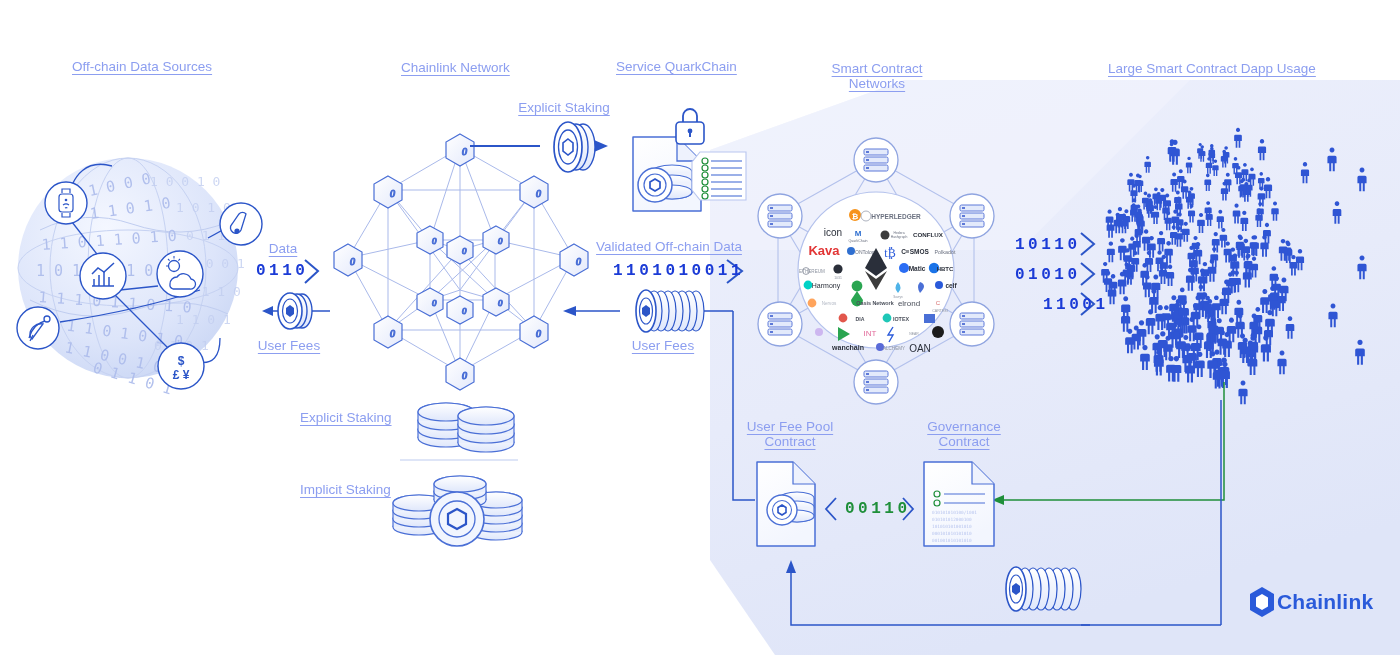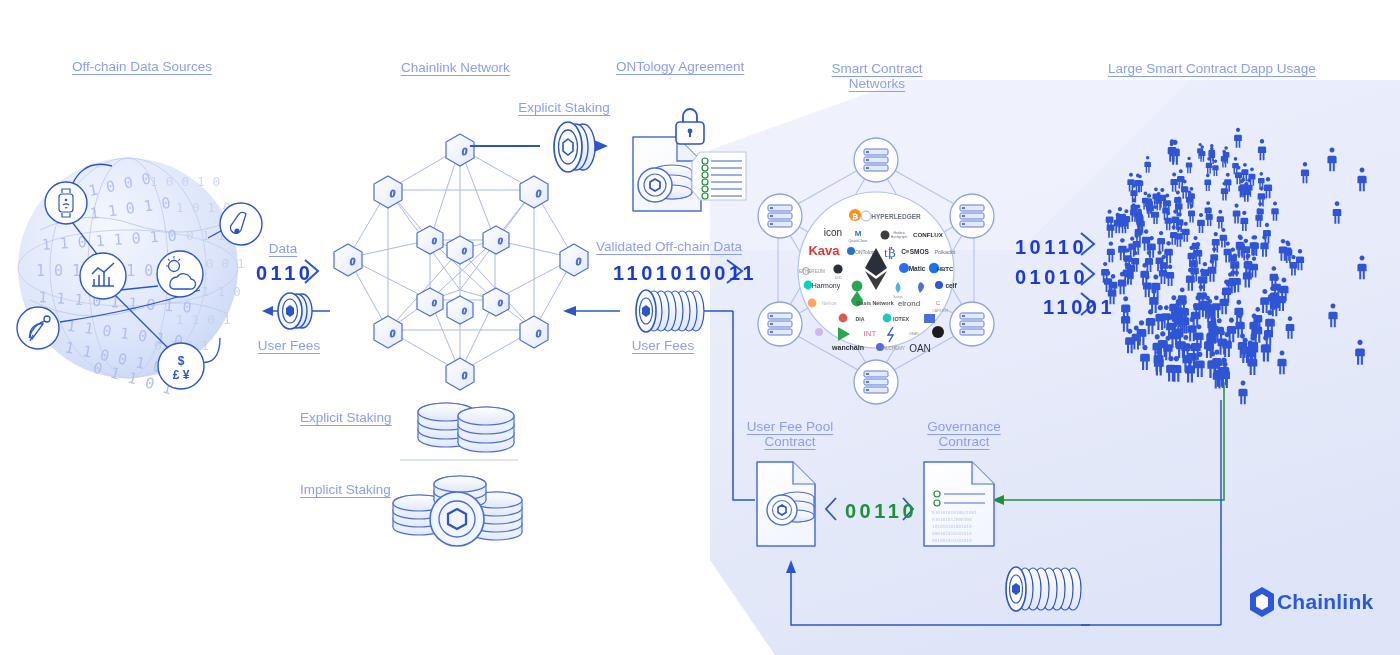--- a/index.html
+++ b/index.html
@@ -5,22 +5,22 @@
   html,body{margin:0;padding:0;background:#ffffff;}
   body{width:1400px;height:655px;position:relative;overflow:hidden;
        font-family:"Liberation Sans","DejaVu Sans",sans-serif;}
   .stage{position:absolute;inset:0;width:1400px;height:655px;}
   .bgpoly{position:absolute;left:0;top:0;width:1400px;height:655px;z-index:0;}
   .layer{position:absolute;left:0;top:0;width:1400px;height:655px;z-index:2;}
   .lbl{position:absolute;z-index:5;color:#8c9ef0;font-size:13.5px;
        text-decoration:underline;text-underline-offset:3px;
        text-decoration-thickness:1px;white-space:pre;line-height:15px;}
   .lbl.ctr{text-align:center;transform:translateX(-50%);}
-  .bin{position:absolute;z-index:5;color:#1b3bd6;font-size:20px;
-       font-family:Liberation Sans, sans-serif;
+  .bin{position:absolute;z-index:5;color:#1b3bd6;font-size:16px;
+       font-family:Liberation Mono, monospace;
        letter-spacing:3.5px;white-space:pre;font-weight:700;text-align:right;}
   .bin.green{color:#1f8f3a;}
   .brand{position:absolute;z-index:6;display:flex;align-items:center;}
   .brand-txt{color:#2a5ada;font-size:21px;font-weight:600;letter-spacing:.2px;}
 </style>
 </head>
 <body>
 
 <div class="stage">
 
@@ -819,21 +819,21 @@
         <ellipse cx="1025" cy="589" rx="8" ry="21" fill="url(#coinFace)" stroke="#2b55c8" stroke-width="1.2"></ellipse>
         <ellipse cx="1016" cy="589" rx="10" ry="22" fill="#ffffff" stroke="#2b55c8" stroke-width="1.6"></ellipse>
         <ellipse cx="1016" cy="589" rx="6.5" ry="14" fill="none" stroke="#2b55c8" stroke-width="1.2"></ellipse>
         <polygon points="1016,583 1020,586 1020,592 1016,595 1012,592 1012,586" fill="#2b55c8"></polygon>
       </g>
     </g>
   </svg>
 
   <div class="lbl" style="left:72px;top:59px;">Off-chain Data Sources</div>
   <div class="lbl" style="left:401px;top:60px;">Chainlink Network</div>
-  <div class="lbl" style="left:616px;top:59px;">ONTology Agreement</div>
+  <div class="lbl" style="left:616px;top:59px;">Service QuarkChain</div>
   <div class="lbl ctr" style="left:877px;top:53px;margin-top:8px;">Smart Contract
 Networks</div>
   <div class="lbl" style="left:1108px;top:61px;">Large Smart Contract Dapp Usage</div>
 
   <div class="lbl ctr" style="left:564px;top:100px;">Explicit Staking</div>
   <div class="lbl ctr" style="left:283px;top:241px;">Data</div>
   <div class="bin" style="left:256px;top:262px;">0110</div>
   <div class="lbl ctr" style="left:289px;top:338px;">User Fees</div>
 
   <div class="lbl ctr" style="left:669px;top:239px;">Validated Off-chain Data</div>

